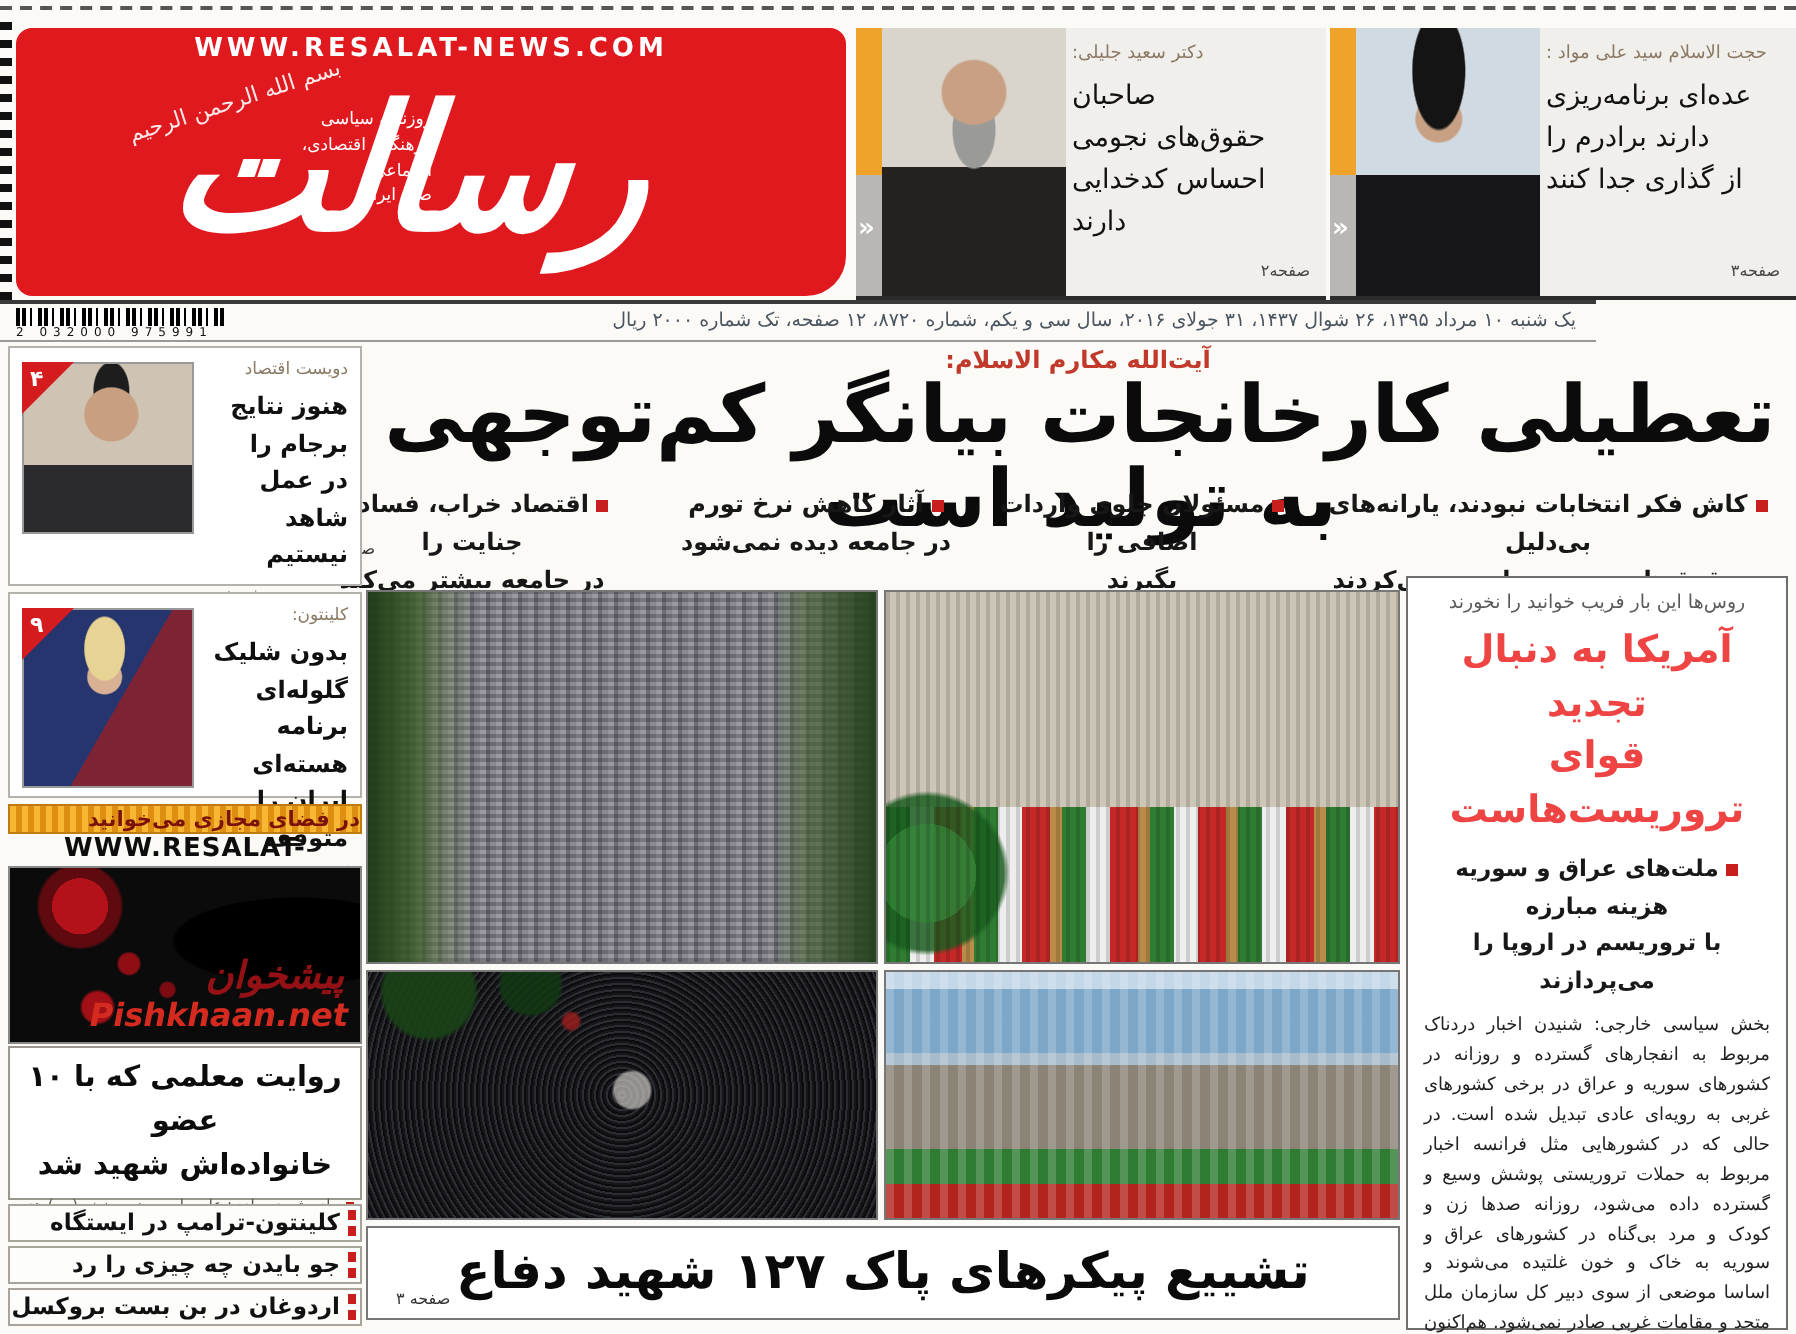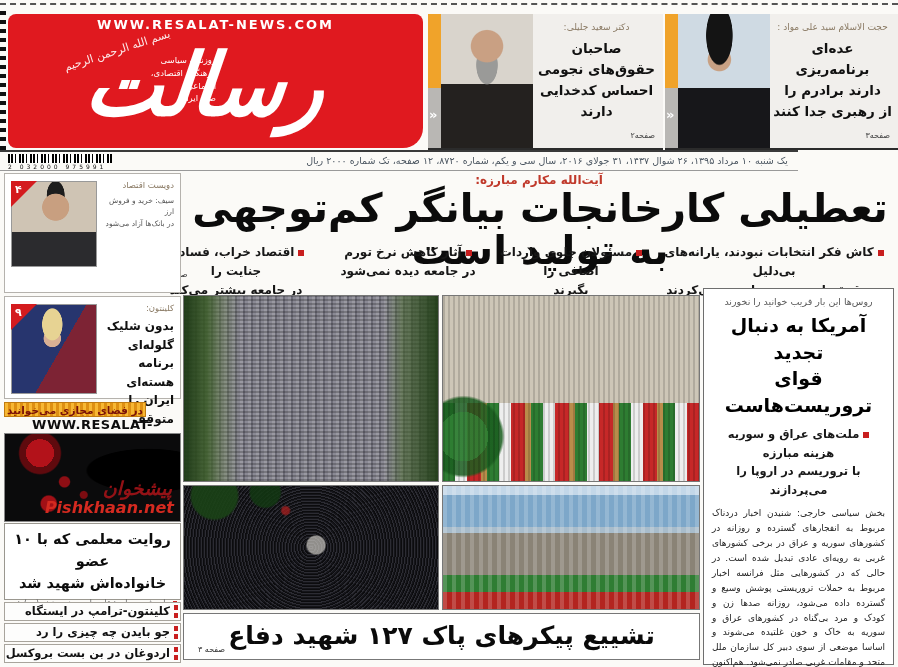--- a/index.html
+++ b/index.html
@@ -35,23 +35,23 @@
   .tbox .strip .chev{position:absolute;bottom:26px;left:1px;color:#fff;font-size:13px;font-weight:bold;}
   .tbox .photo{position:absolute;left:13px;top:0;bottom:0;width:92px;}
   .photo-jalili{background:
       radial-gradient(circle at 50% 24%, #c9a083 0 14%, transparent 15%),
       radial-gradient(ellipse at 50% 38%, #9a9a98 0 16%, transparent 17%),
       linear-gradient(180deg,#d9d4cc 0 52%, #24211f 52% 100%);}
   .photo-khomeini{background:
       radial-gradient(ellipse at 45% 16%, #141414 0 18%, transparent 19%),
       radial-gradient(circle at 45% 34%, #c8a184 0 11%, transparent 12%),
       linear-gradient(180deg,#cfdae3 0 55%, #17171a 55% 100%);}
-  .tbox .txt{position:absolute;right:6px;left:108px;top:8px;bottom:4px;text-align:center;}
+  .tbox .txt{position:absolute;right:6px;left:108px;top:8px;bottom:4px;text-align:left;}
   .tbox .kicker{font-size:9px;color:#8a7a64;margin-bottom:6px;}
-  .tbox .hl{font-size:13.5px;font-weight:bold;line-height:1.55;color:#111;}
+  .tbox .hl{font-size:13.5px;font-weight:normal;line-height:1.55;color:#111;}
   .tbox .pg{position:absolute;bottom:4px;right:2px;font-size:8px;color:#444;}
 
   
   .dateline{position:absolute;left:0;top:150px;width:798px;height:18px;border-top:2px solid #3a3a3a;
             border-bottom:1px solid #999;}
   .dateline .dtext{position:absolute;right:10px;top:3px;font-size:9.5px;color:#4a5560;}
   .barcode{position:absolute;left:8px;top:2px;width:104px;height:9px;direction:ltr;
            background:repeating-linear-gradient(90deg,#000 0 2px,#fff 2px 3px,#000 3px 5px,#fff 5px 7px,#000 7px 8px,#fff 8px 11px);}
   .bdigits{position:absolute;left:8px;top:11px;width:104px;font-size:6px;letter-spacing:3px;
            color:#111;direction:ltr;text-align:left;}
@@ -85,24 +85,24 @@
       linear-gradient(120deg,#27356e 0 55%, #7d2334 55% 100%);}
   .flag{position:absolute;left:-1px;top:-1px;width:0;height:0;
         border-top:26px solid #d41b1e;border-right:26px solid transparent;}
   .flagnum{position:absolute;left:3px;top:1px;color:#fff;font-size:11px;font-weight:bold;z-index:2;}
   .sbox .stxt{position:absolute;right:6px;left:96px;top:6px;text-align:right;}
   .sbox .skicker{font-size:8.5px;color:#8a7a64;margin-bottom:4px;}
   .sbox .shl{font-size:12px;font-weight:bold;line-height:1.55;color:#101010;}
   .sbox .snote{font-size:7.5px;color:#555;line-height:1.5;margin-top:5px;}
   .sbox .snote.red{color:#c01616;}
 
-  .banner{position:absolute;left:4px;top:402px;width:142px;height:15px;box-sizing:border-box;
+  .banner{position:absolute;left:4px;top:402px;width:177px;height:15px;box-sizing:border-box;
           background:repeating-linear-gradient(90deg,#f7b733 0 3px,#de8f12 3px 6px);
           border:1px solid #c07b10;color:#7a1208;font-size:10.5px;font-weight:bold;
-          text-align:center;line-height:14px;}
+          line-height:14px;}
   .siteline{position:absolute;left:4px;top:417px;width:177px;text-align:center;direction:ltr;
             font-size:13px;font-weight:800;color:#0d0d0d;letter-spacing:.5px;}
   .pishkhaan{position:absolute;left:4px;top:433px;width:177px;height:89px;border:1px solid #888;
              box-sizing:border-box;overflow:hidden;background:
       radial-gradient(circle at 20% 22%, #b3121a 0 9%, #5f0a0e 9% 13%, transparent 14%),
       radial-gradient(circle at 34% 55%, #8e0e14 0 4%, transparent 5%),
       radial-gradient(circle at 45% 70%, #7c0c11 0 3%, transparent 4%),
       radial-gradient(circle at 25% 80%, #a11016 0 5%, transparent 6%),
       radial-gradient(ellipse at 82% 42%, #000 0 30%, transparent 31%),
       radial-gradient(circle at 78% 55%, #e8e4da 0 6%, transparent 7%),
@@ -150,21 +150,21 @@
   
   .caption{position:absolute;left:183px;top:613px;width:517px;height:47px;background:#fff;
            border:1px solid #777;box-sizing:border-box;text-align:center;}
   .caption .ctext{font-size:25px;font-weight:bold;color:#0a0a0a;line-height:44px;}
   .caption .cpg{position:absolute;left:14px;bottom:5px;font-size:8px;color:#333;}
 
   
   .article{position:absolute;left:703px;top:288px;width:191px;height:377px;background:#fff;
            border:1px solid #6e6e6e;box-sizing:border-box;padding:7px 8px;}
   .art-kicker{text-align:center;font-size:9.5px;color:#5a5a5a;margin-bottom:5px;}
-  .art-hl{text-align:center;font-size:19px;font-weight:bold;line-height:1.4;color:#000000;}
+  .art-hl{text-align:center;font-size:19px;font-weight:bold;line-height:1.4;color:#ef4444;}
   .art-bullet{text-align:center;font-size:11.5px;font-weight:bold;line-height:1.6;
               margin-top:7px;color:#181818;}
   .art-body{font-size:9px;line-height:1.66;text-align:justify;color:#222;margin-top:7px;}
 </style>
 </head>
 <body>
 
 <div class="page">
 
   <div class="cutline"></div>
@@ -195,52 +195,54 @@
 
   <div class="tbox tbox2">
     <div class="strip">
       <span class="chev">«</span>
     </div>
     <div class="photo photo-khomeini"></div>
     <div class="txt">
       <div class="kicker">حجت الاسلام سید علی مواد :</div>
       <div class="hl ml">عده‌ای برنامه‌ریزی
 دارند برادرم را
-از رهبری جدا کنند</div>
+از گذاری جدا کنند</div>
       <div class="pg">صفحه۳</div>
     </div>
   </div>
 
   <div class="dateline">
     <div class="barcode"></div>
     <div class="bdigits">2 032000 975991</div>
     <div class="dtext">یک شنبه ۱۰ مرداد ۱۳۹۵، ۲۶ شوال ۱۴۳۷، ۳۱ جولای ۲۰۱۶، سال سی و یکم، شماره ۸۷۲۰، ۱۲ صفحه، تک شماره ۲۰۰۰ ریال</div>
   </div>
 
-  <div class="lead-kicker">آیت‌الله مکارم مبارزه:</div>
+  <div class="lead-kicker">آیت‌الله مکارم الاسلام:</div>
   <div class="lead-hl">تعطیلی کارخانجات بیانگر کم‌توجهی به تولید است</div>
   <div class="subheads">
     <div class="subhead sh1"><span class="sq"></span><span class="ml">کاش فکر انتخابات نبودند، یارانه‌های بی‌دلیل
 و حقوق‌های نجومی را جمع می‌کردند</span></div>
     <div class="subhead sh3"><span class="sq"></span><span class="ml">مسئولان جلوی واردات اضافی را
 بگیرند</span></div>
     <div class="subhead sh2"><span class="sq"></span><span class="ml">آثار کاهش نرخ تورم
 در جامعه دیده نمی‌شود</span></div>
     <div class="subhead sh4"><span class="sq"></span><span class="ml">اقتصاد خراب، فساد و جنایت را
 در جامعه بیشتر می‌کند</span></div>
   </div>
   <div class="lead-pg">صفحه۲</div>
 
   <div class="sbox sboxA">
     <div class="sphoto photo-minister">
       <div class="flag"></div>
       <div class="flagnum">۴</div>
     </div>
     <div class="stxt">
       <div class="skicker">دویست اقتصاد</div>
+      <div class="shl ml">هنوز نتایج برجام را
+در عمل شاهد نیستیم</div>
       <div class="snote ml">سیف: خرید و فروش ارز
 در بانک‌ها آزاد می‌شود</div>
     </div>
   </div>
 
   <div class="sbox sboxB">
     <div class="sphoto photo-hillary">
       <div class="flag"></div>
       <div class="flagnum">۹</div>
     </div>

